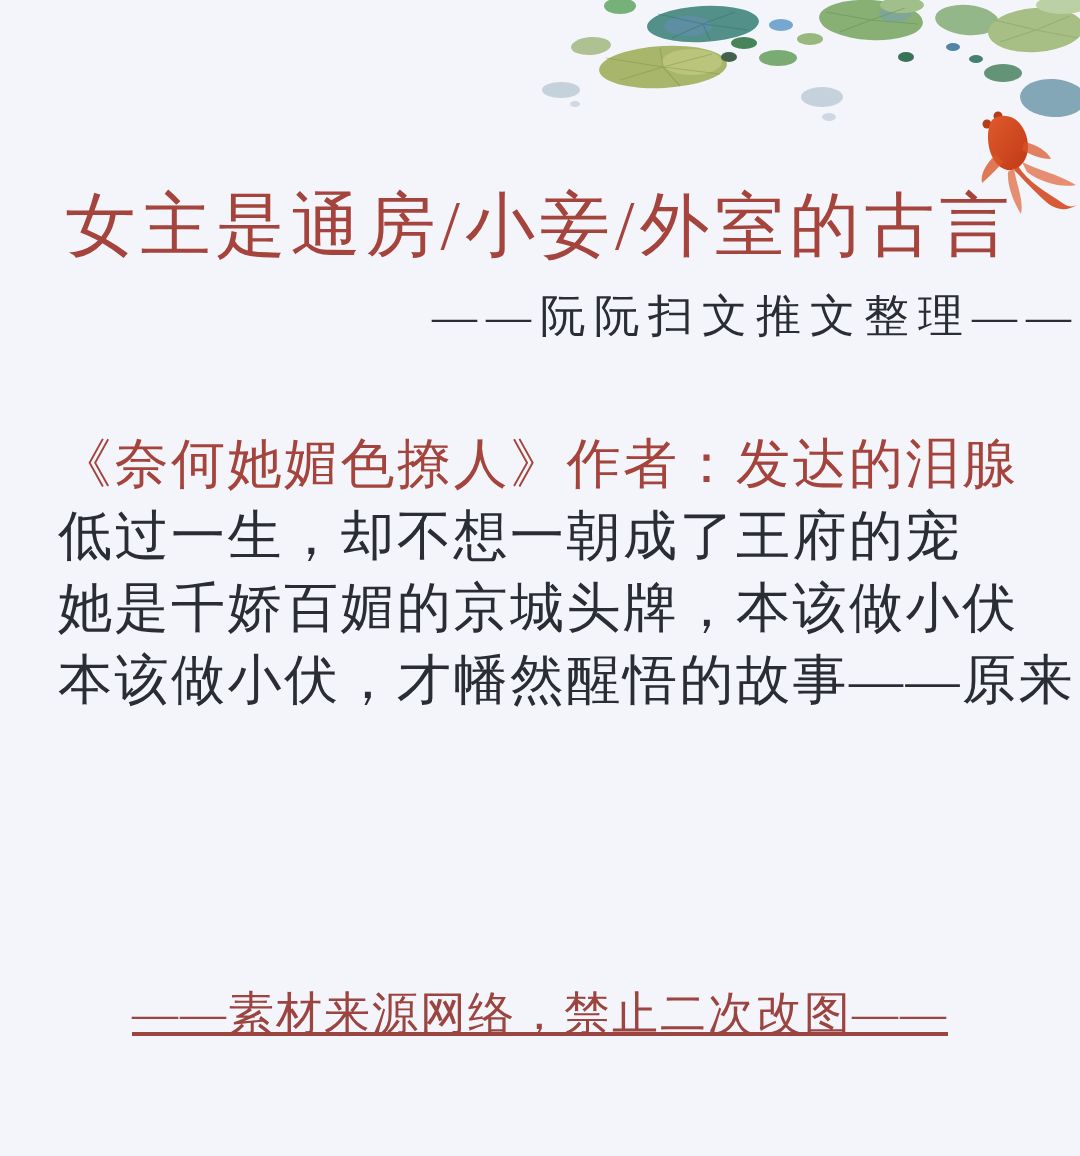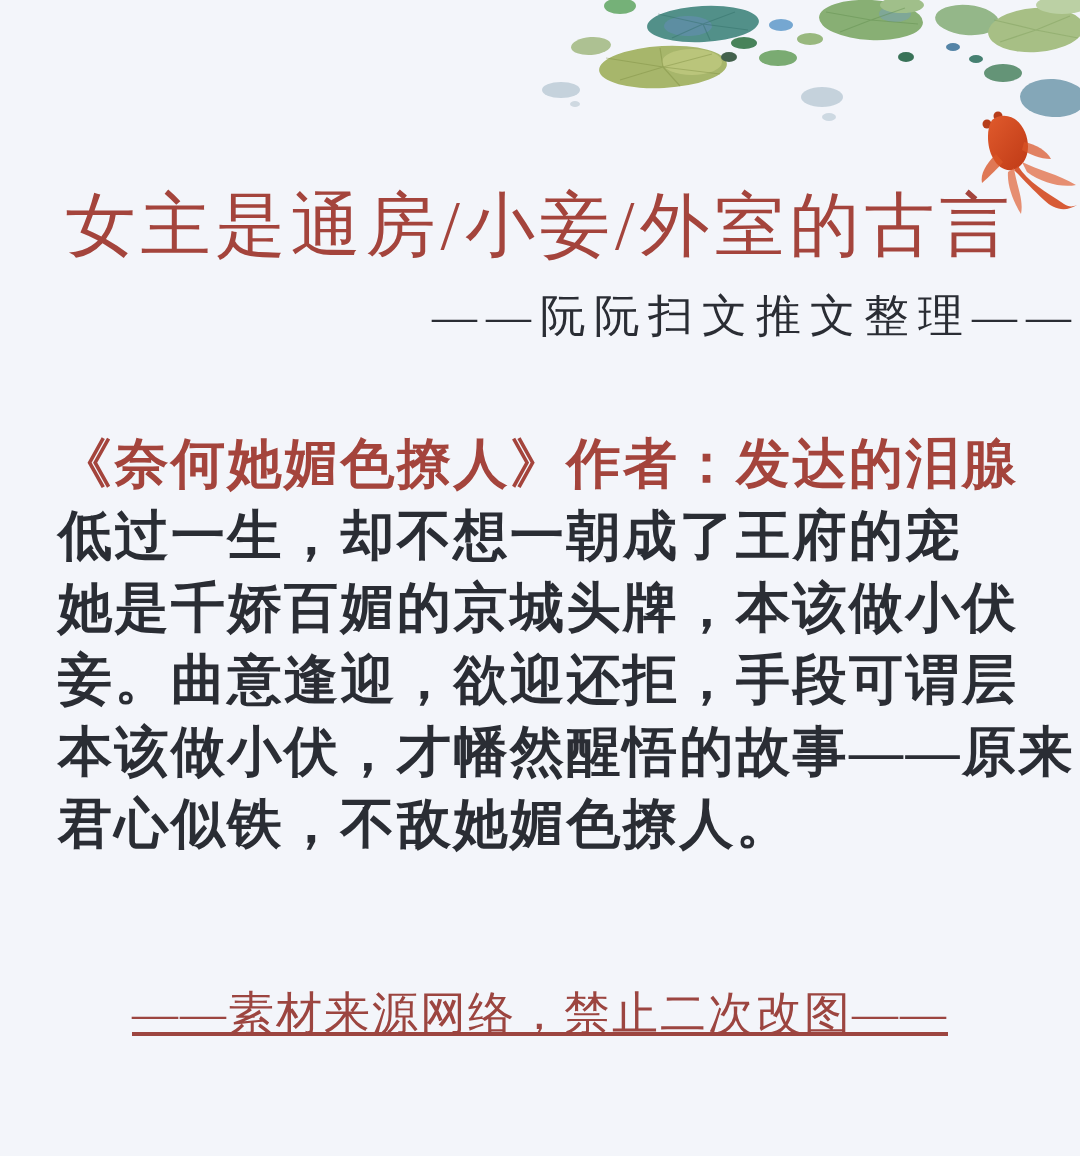--- a/index.html
+++ b/index.html
@@ -22,21 +22,21 @@
   }
   .subtitle{
     position:absolute;top:286px;left:0;width:100%;
     text-align:right;
     font-size:45px;line-height:1.35;
     letter-spacing:9px;
     color:var(--body-text,#2a2d34);
     white-space:nowrap;
   }
   .paragraph{
-    position:absolute;top:428px;left:58px;width:965px;font-weight:bold;
+    position:absolute;top:428px;left:58px;width:965px;
   }
   .line{
     font-size:54px;line-height:72px;
     letter-spacing:2.5px;
     color:var(--body-text,#2a2d34);
     white-space:nowrap;
   }
   .line.red{color:var(--accent-red,#a4443c);}
   .footer{
     position:absolute;top:984px;left:0;width:100%;
@@ -120,20 +120,18 @@
     <path d="M48,62 C50,78 58,93 55,108 C47,95 41,79 42,66 Z" fill="#e06336" opacity="0.7"></path>
   </svg>
 
   <div class="title">女主是通房/小妾/外室的古言</div>
   <div class="subtitle">——阮阮扫文推文整理——</div>
 
   <div class="paragraph">
     <div class="line red">《奈何她媚色撩人》作者：发达的泪腺</div>
     <div class="line">低过一生，却不想一朝成了王府的宠</div>
     <div class="line">她是千娇百媚的京城头牌，本该做小伏</div>
-    <div class="line">妾。曲意逢迎，欲迎还拒，手段可谓层</div>
     <div class="line">本该做小伏，才幡然醒悟的故事——原来</div>
-    <div class="line">君心似铁，不敌她媚色撩人。</div>
   </div>
 
   <div class="footer">——素材来源网络，禁止二次改图——</div>
 
 </div>
 
 </body></html>

